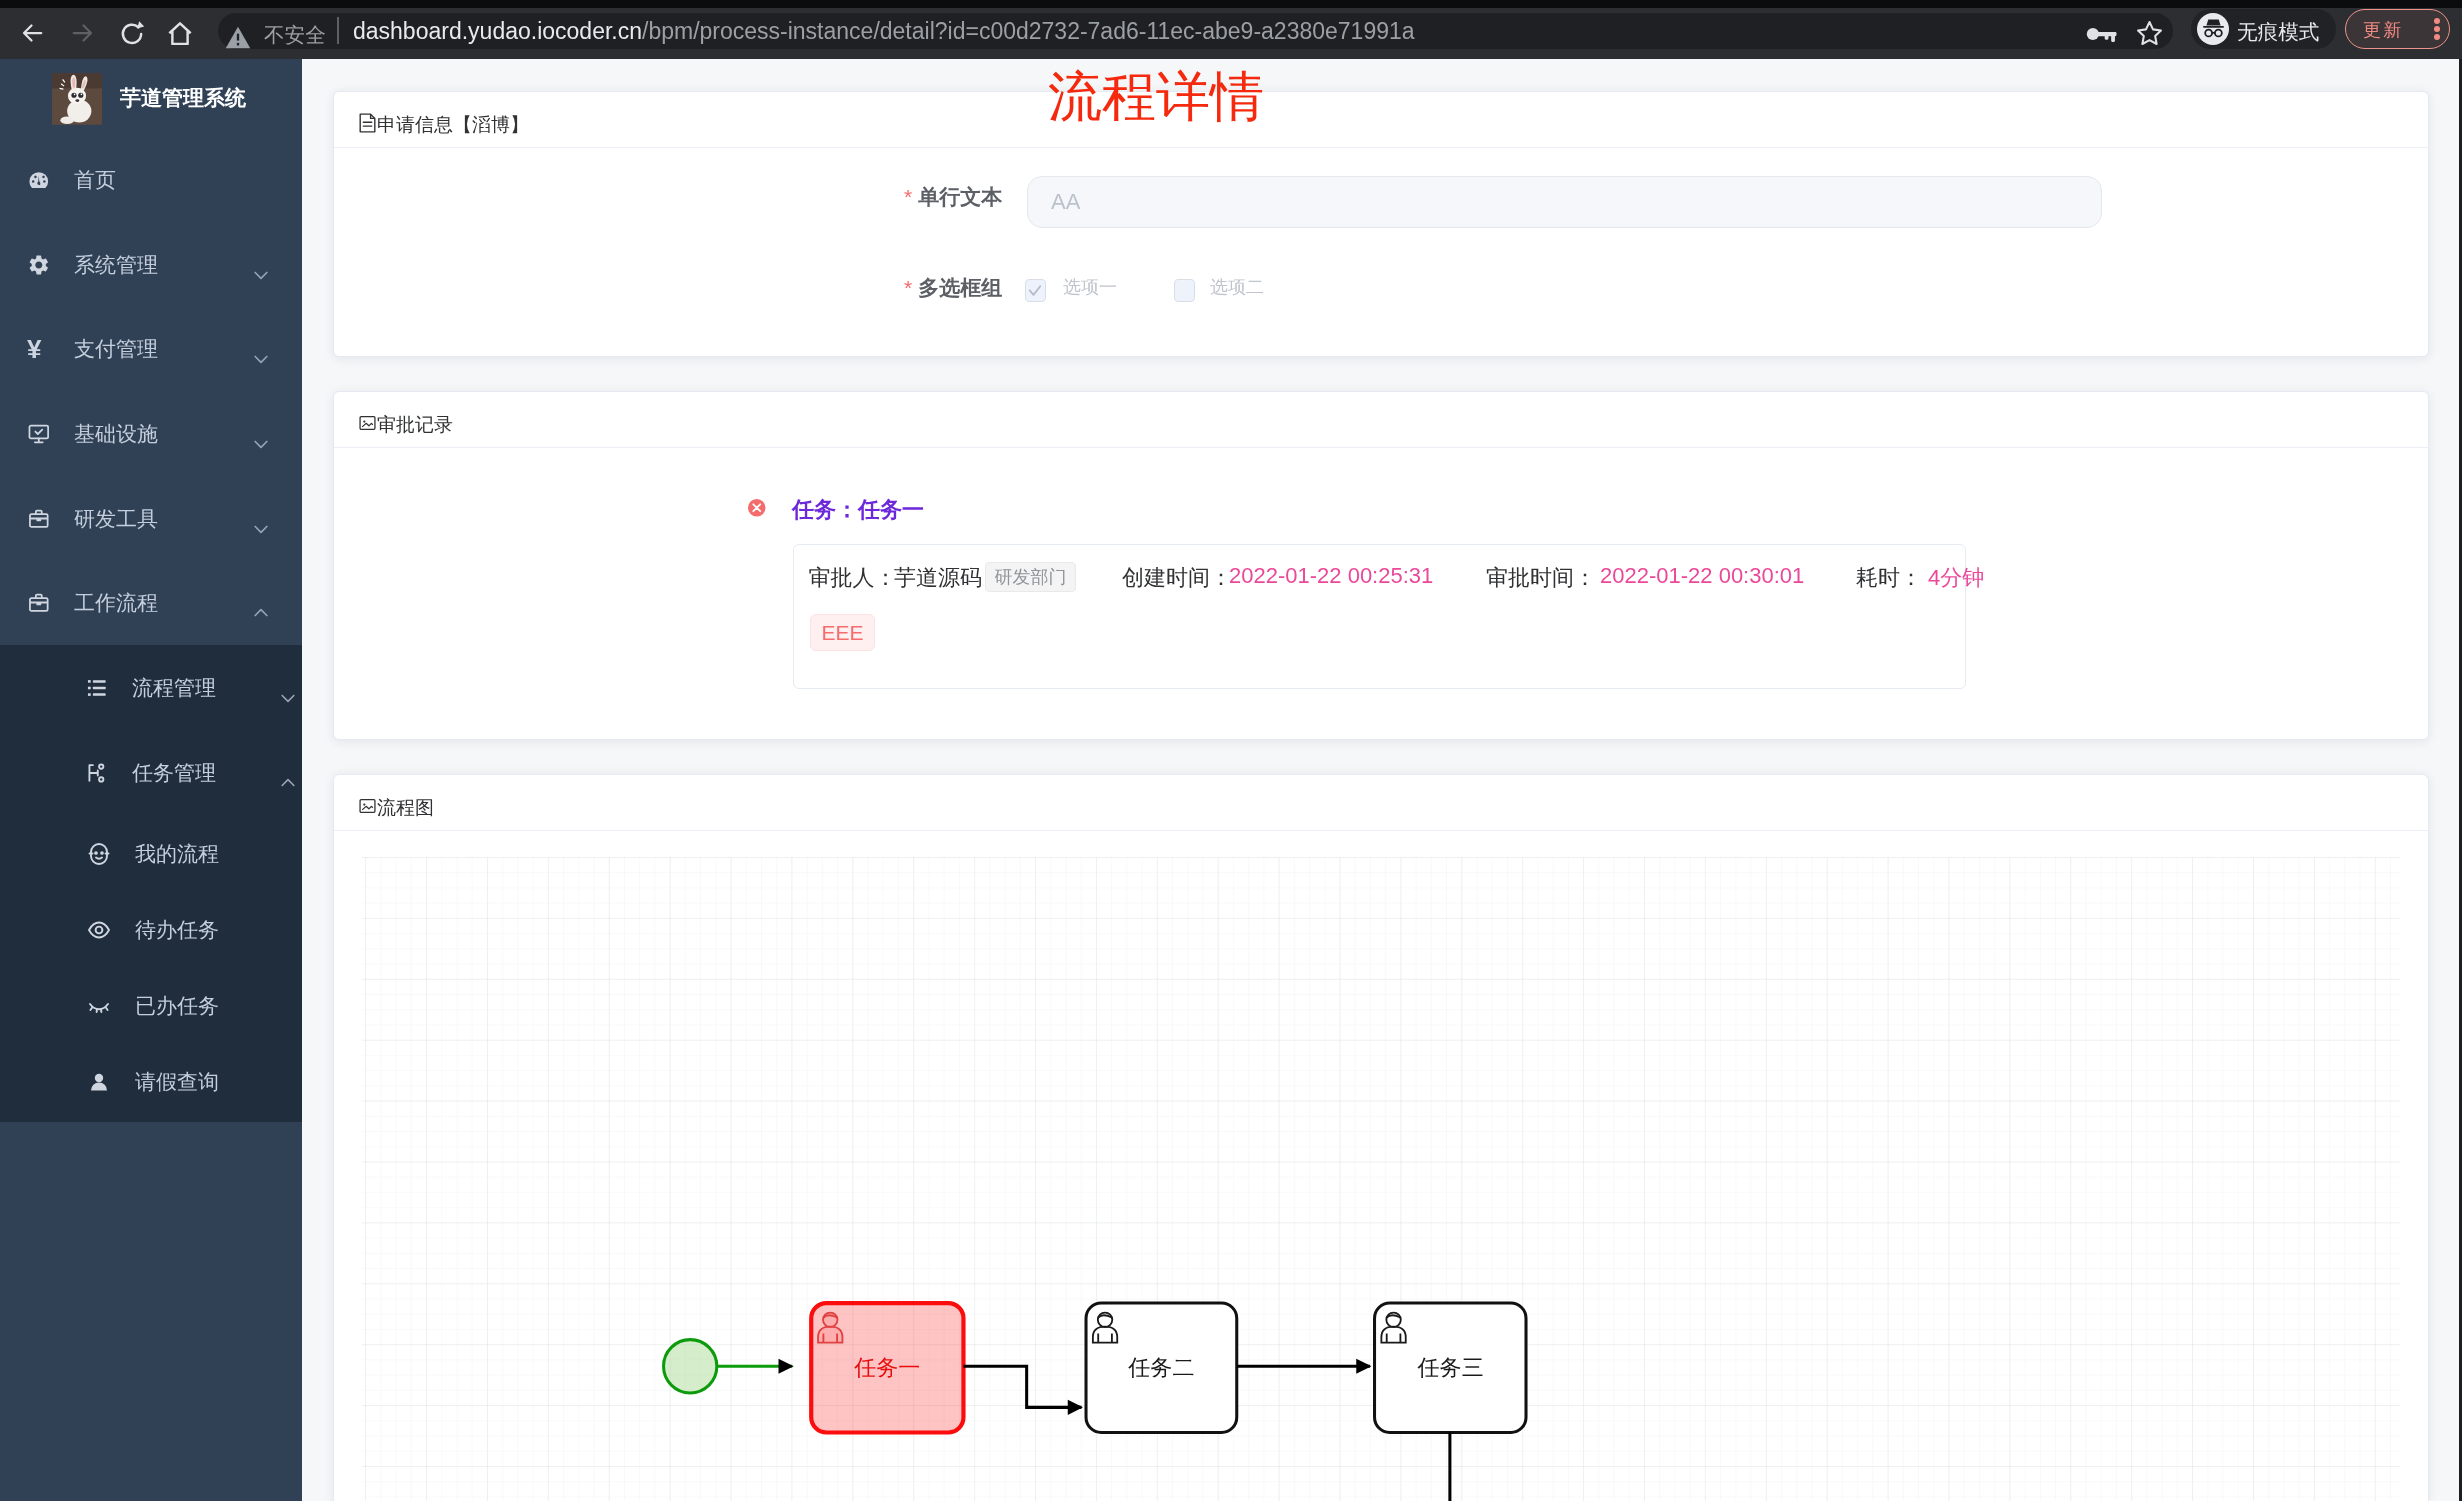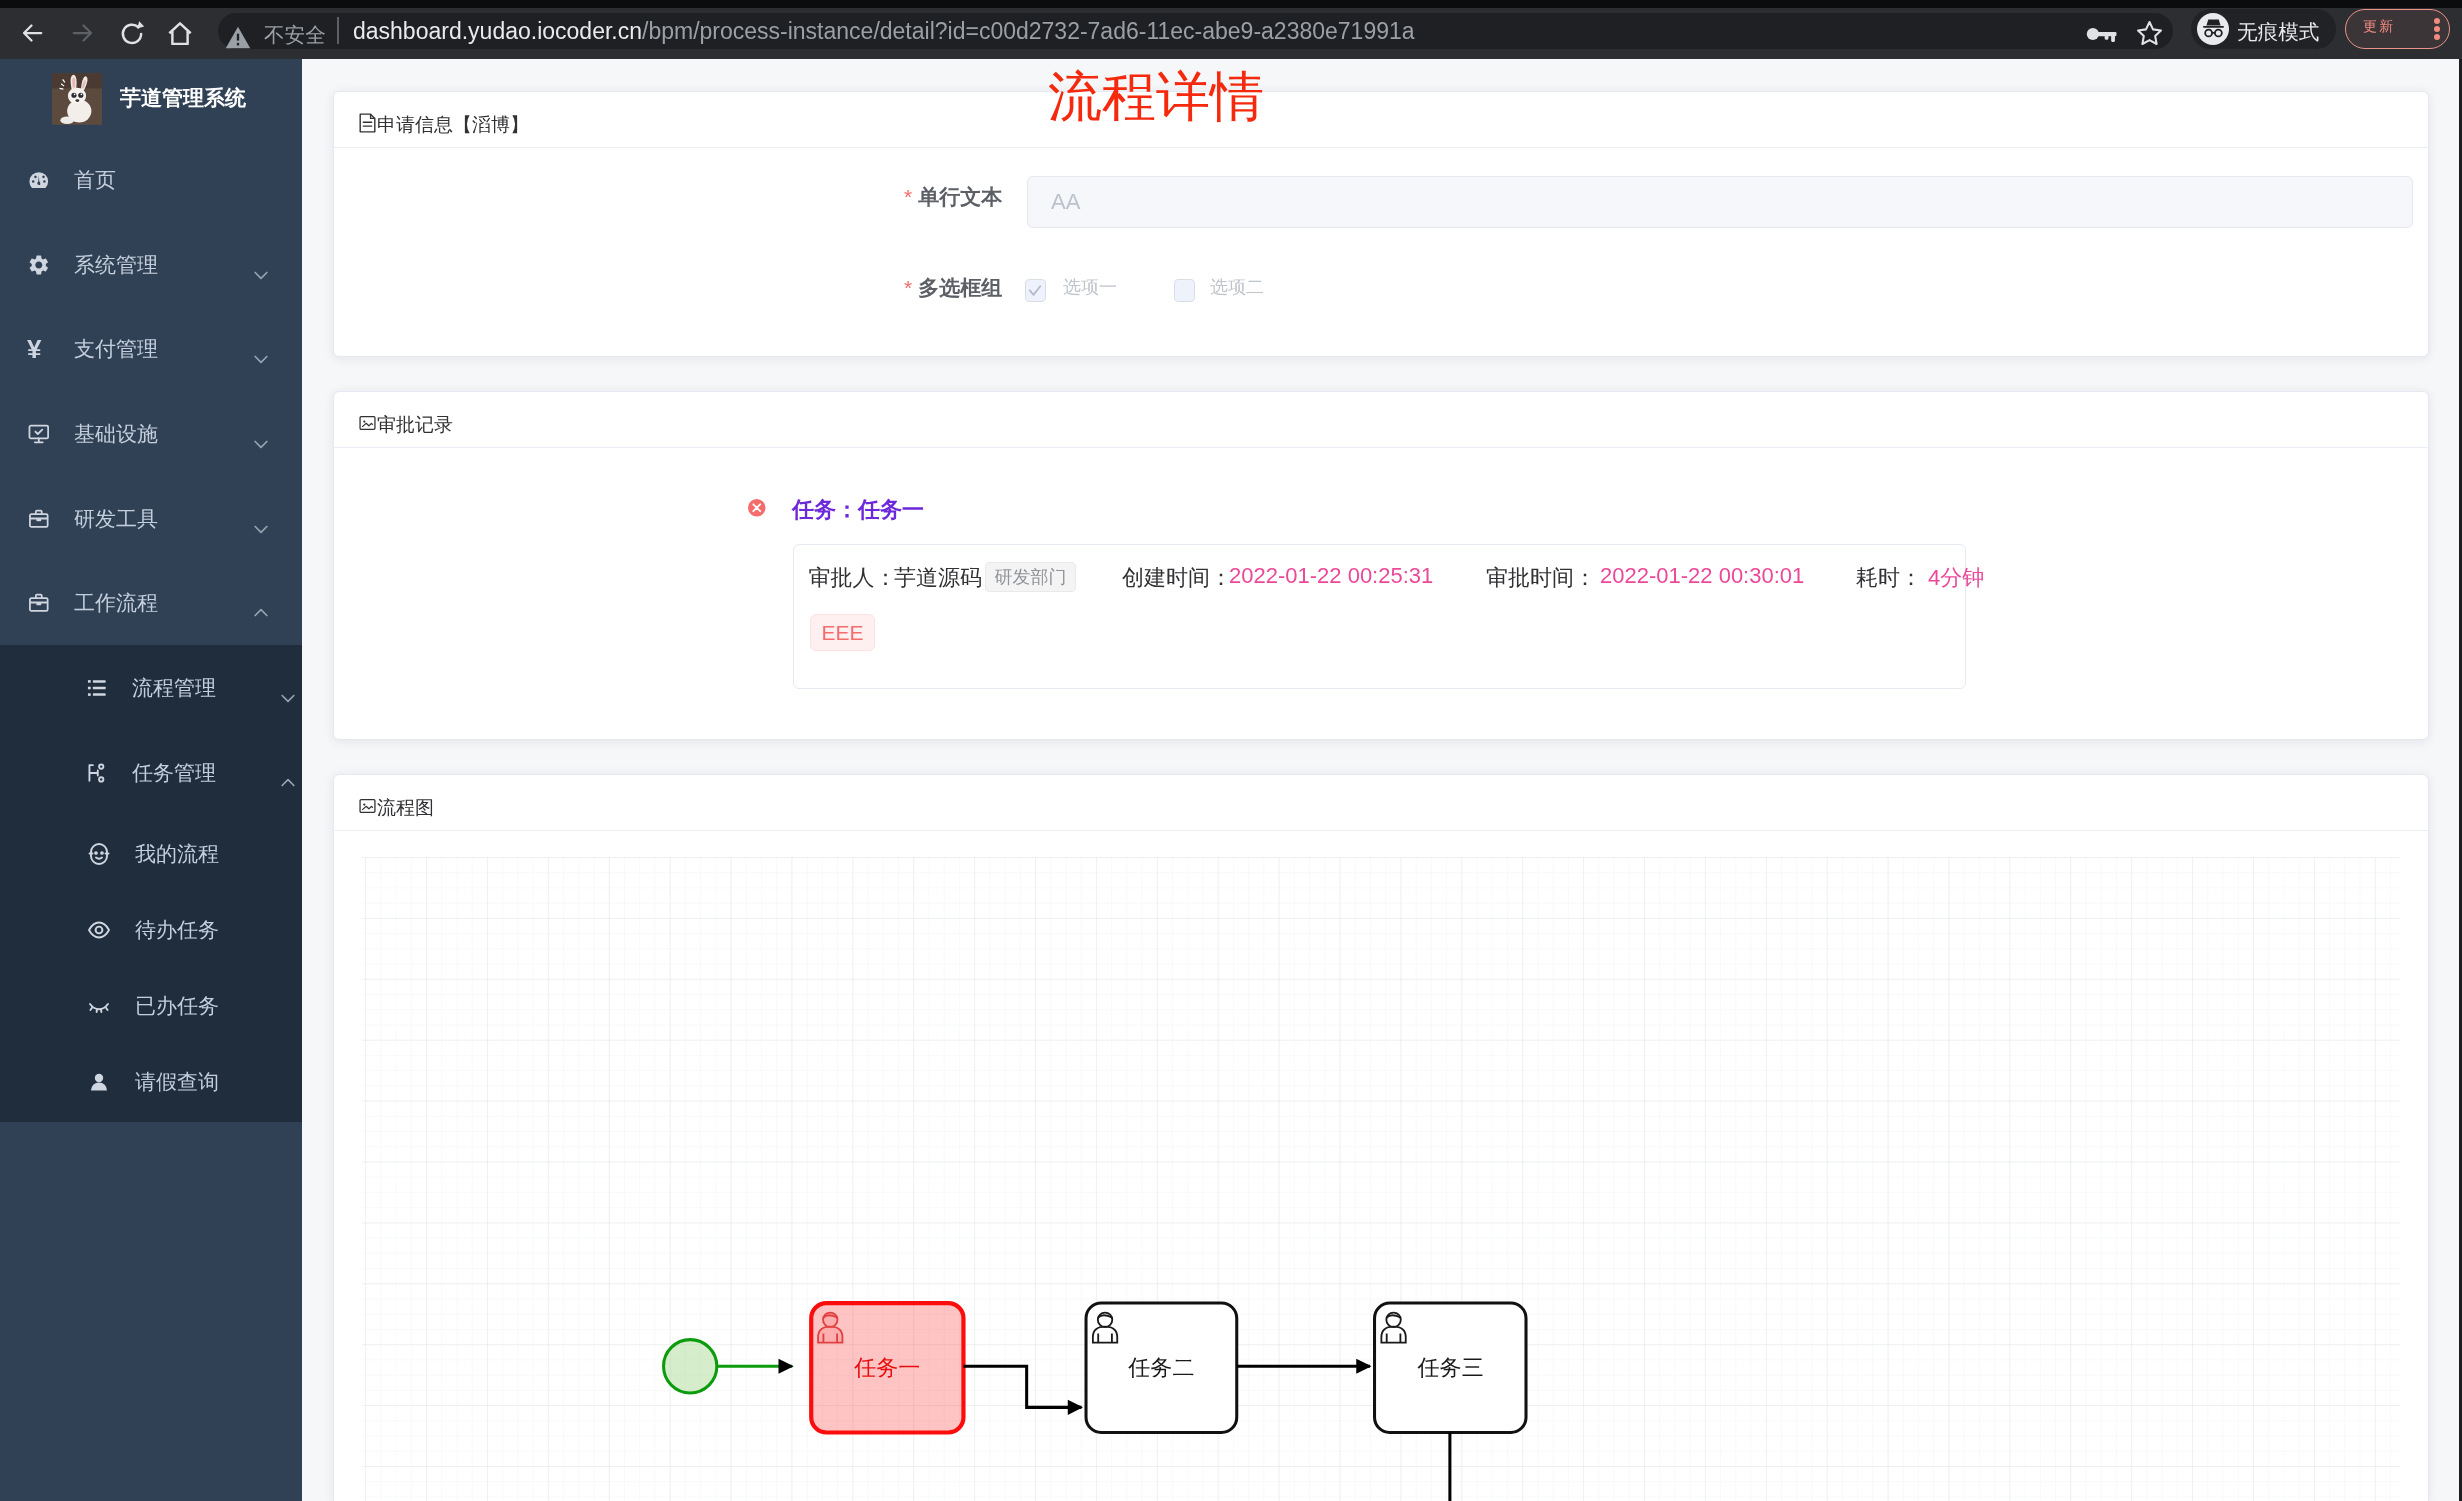--- a/index.html
+++ b/index.html
@@ -12,21 +12,21 @@
   #toolbar  { left:0; top:7.6px; width:2462px; height:52px; background:#2d2e31; }
   .tbtn { position:absolute; top:0; }
   #urlpill { position:absolute; left:218px; top:5.3px; width:1955px; height:36px; border-radius:18px; background:#1f2023; }
   #secText { position:absolute; left:264px; top:13px; font-size:20.6px; color:#9aa0a6; }
   #urlText { position:absolute; left:353px; top:10.7px; font-size:23px; color:#e8eaed; white-space:nowrap; }
   #urlText .gray { color:#9aa0a6; }
   #incog { position:absolute; left:2191px; top:1.5px; width:145px; height:40px; border-radius:20px; background:#202225; }
   #incog .circ { position:absolute; left:6px; top:3.8px; width:32px; height:32px; border-radius:50%; background:#e8eaed; }
   #incog .lbl { position:absolute; left:46px; top:9px; font-size:20.6px; color:#e8eaed; }
   #updbtn { position:absolute; left:2345px; top:1.5px; width:105px; height:40px; border-radius:20px; border:1.5px solid #ec928b; background:rgba(236,146,139,0.08); }
-  #updbtn .lbl { position:absolute; left:17px; top:7.6px; font-size:14px; color:#f28b82; letter-spacing:2.3px;}
+  #updbtn .lbl { position:absolute; left:17px; top:7.6px; font-size:18px; color:#f28b82; letter-spacing:2.3px;}
   .dot3 { position:absolute; left:88px; width:6px; height:6px; border-radius:50%; background:#f28b82; }
 
   
   #sidebar { left:0; top:59px; width:302px; height:1442px; background:#304156; }
   #logoimg { position:absolute; left:52px; top:13.7px; width:50px; height:52px; }
   #logoname { position:absolute; left:120px; top:28px; font-size:21px; line-height:22px; font-weight:bold; color:#fff; }
   .mrow { position:absolute; left:0; width:302px; height:85px;text-align:center; }
   .mrow .ic { position:absolute; left:27px; top:50%; transform:translateY(-50%); width:23.6px; height:23.6px; color:#cfd6e0; }
   .mrow .tx { position:absolute; left:74px; top:50%; transform:translateY(-50%); font-size:21px; color:#c4cedc; white-space:nowrap; }
   .mrow .ar { position:absolute; left:251px; top:50%; width:20px; height:20px; color:#97a3b2; }
@@ -46,21 +46,21 @@
   .card { position:absolute; left:333px; width:2096px; background:#fff; border:0.8px solid #e4e9f2; border-radius:6px; box-shadow:0 1.5px 10.7px rgba(0,21,41,0.08); }
   .chead { position:absolute; left:0; top:0; width:100%; height:56px; border-bottom:0.8px solid #ebeef5; }
   .chead .hic { position:absolute; left:25px; top:21px; width:17px; height:20px; color:#303133; }
   .chead .htx { position:absolute; left:43px; top:20px; font-size:19px; color:#303133; }
   #card1 { top:91px; height:266px; }
   #card2 { top:391px; height:349px; }
   #card3 { top:774px; height:728px; border-bottom:none; border-bottom-left-radius:0; border-bottom-right-radius:0;}
 
   .flabel { position:absolute; font-size:21px; font-weight:bold; color:#5c6066; }
   .flabel .star { color:#f56c6c; margin-right:6px; font-weight:normal;}
-  #inp1 { position:absolute; left:693px; top:84px; width:1386px; height:52px; background:#f5f7fa; border:1.5px solid #e4e7ed; border-radius:6px; }
+  #inp1 { position:absolute; left:693px; top:84px; width:1075px; height:52px; background:#f5f7fa; border:1.5px solid #e4e7ed; border-radius:15px; }
   #inp1 .ph { position:absolute; left:23px; top:12px; font-size:22px; color:#bcc2cc; }
   .cbox { position:absolute; width:21px; height:23px; border:1.5px solid #d8dde6; border-radius:4.6px; background:#edf2fc; }
   .cblabel { position:absolute; font-size:18px; color:#c0c4cc; }
 
   #xicon { position:absolute; left:748px; top:499px; width:17.5px; height:17.5px; }
   #tasktitle { position:absolute; left:792px; top:495px; font-size:22px; font-weight:bold; color:#6d28d9; }
   #infobox { position:absolute; left:793px; top:544px; width:1173px; height:145px; background:#fff; border:1.5px solid #e6eaf2; border-radius:6px; }
   .il { position:absolute; top:17.5px; font-size:22px; color:#303133; font-weight:500; white-space:nowrap;}
   .iv { position:absolute; top:17.5px; font-size:22px; color:#ec4899; white-space:nowrap;}
   #tagdept { position:absolute; left:191px; top:17px; width:91px; height:30px; background:#f4f4f5; border:0.8px solid #e9e9eb; border-radius:4.6px; color:#909399; font-size:18px; text-align:center; line-height:29px; }

